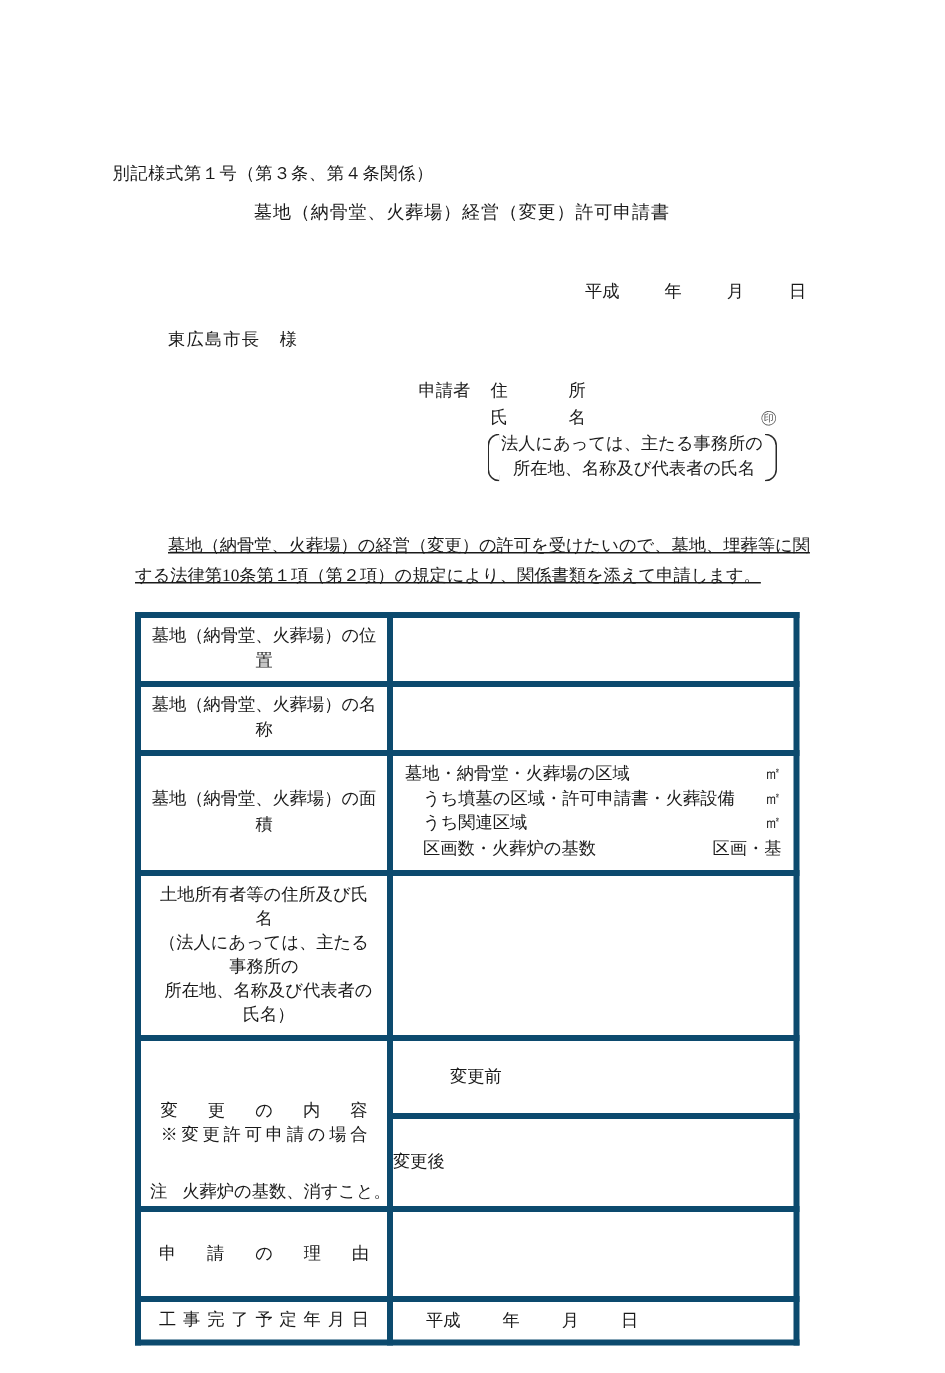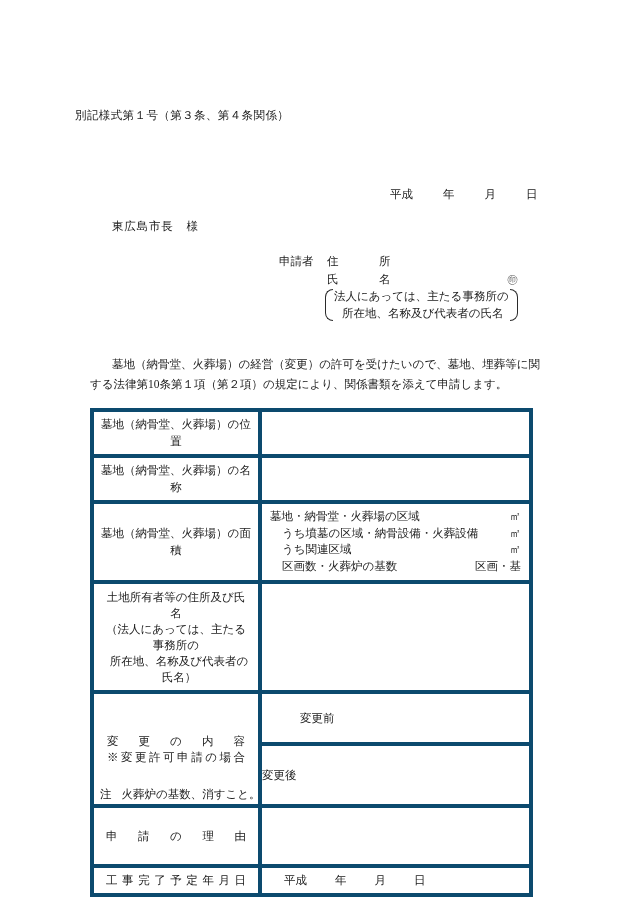--- a/index.html
+++ b/index.html
@@ -136,20 +136,21 @@
 
   
   .body-text {
     position: absolute;
     left: 90px;
     top: 354px;
     width: 452px;
     font-size: 11.5px;
     line-height: 20px;
     text-align: left;
+    text-decoration: underline;
   }
   .body-text .indent { display: inline-block; width: 22px; }
 
   
   .form-table {
     position: absolute;
     left: 90px;
     top: 408px;
     width: 443px;
     border-collapse: collapse;
@@ -219,20 +220,21 @@
   }
   .footer-note .sp { display: inline-block; width: 10px; }
 </style>
 </head>
 <body>
 
 <div class="page">
 
   <div class="form-no">別記様式第１号（第３条、第４条関係）</div>
 
+  <div class="doc-title">墓地（納骨堂、火葬場）経営（変更）許可申請書</div>
 
   <div class="date-line">
     <span>平成</span><span class="gap"></span><span>年</span><span class="gap"></span><span>月</span><span class="gap"></span><span>日</span>
   </div>
 
   <div class="addressee">
     <span>東広島市長</span><span class="sp"></span><span>様</span>
   </div>
 
   <div class="applicant">
@@ -271,21 +273,21 @@
       </tr>
       <tr>
         <td class="label-cell">墓地（納骨堂、火葬場）の面積</td>
         <td class="value-cell" style="height:68px;">
           <div class="area-list">
             <div class="area-row">
               <span>墓地・納骨堂・火葬場の区域</span>
               <span class="unit">㎡</span>
             </div>
             <div class="area-row area-indent">
-              <span>うち墳墓の区域・納骨設備・火葬設備</span>
+              <span>うち墳墓の区域・許可申請書・火葬設備</span>
               <span class="unit">㎡</span>
             </div>
             <div class="area-row area-indent">
               <span>うち関連区域</span>
               <span class="unit">㎡</span>
             </div>
             <div class="area-row area-indent">
               <span>区画数・火葬炉の基数</span>
               <span class="unit">区画・基</span>
             </div>

